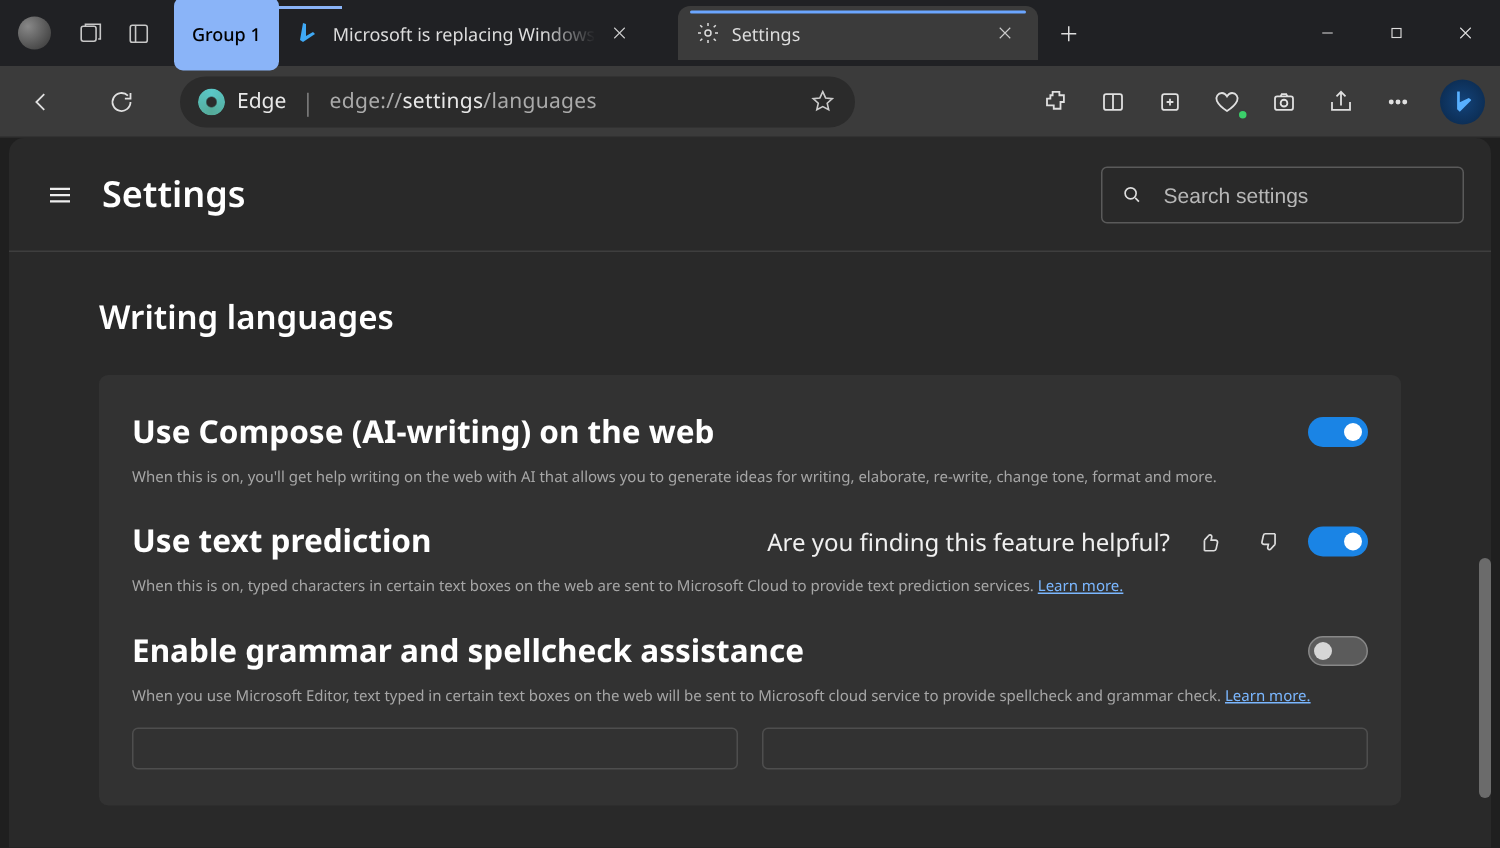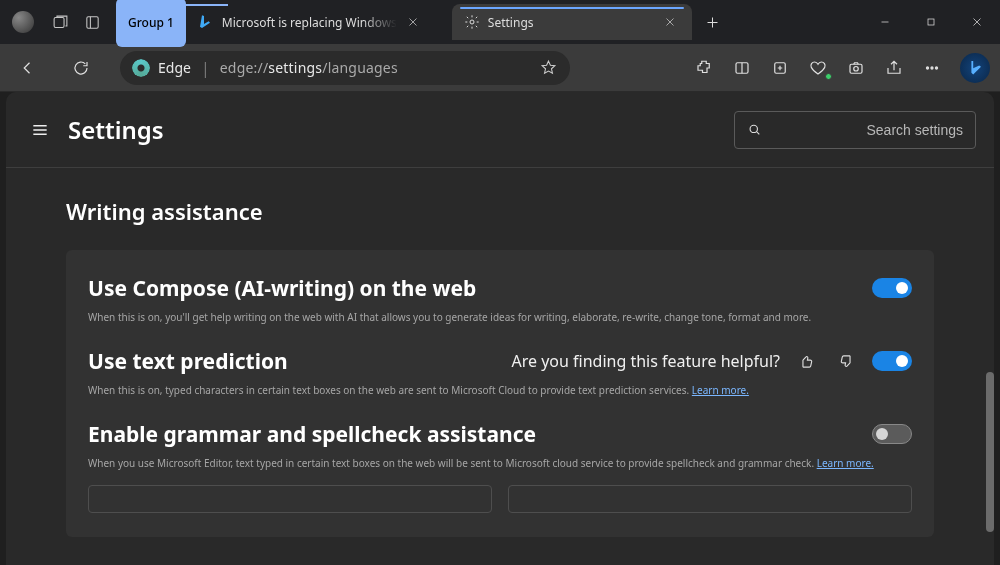--- a/index.html
+++ b/index.html
@@ -45,21 +45,21 @@
   .heartpulse .dot { position:absolute; right:4px; bottom:6px; width:7px; height:7px; background:#3bcf6a; border-radius:50%; border:1px solid #3b3b3b;}
 
   
   .surface { position:absolute; top:92px; left:0; right:0; bottom:0; background:#292929; border-radius: 10px 10px 0 0; margin: 0 6px; overflow:hidden;}
   .appbar { display:flex; align-items:center; height:76px; padding: 0 18px; border-bottom:1px solid #3e3e3e;}
   .hamburger { width:32px; height:32px; display:flex; align-items:center; justify-content:center; color:#eee; margin-right:12px;}
   .hamburger svg { width:20px; height:20px; stroke:currentColor; fill:none; stroke-width:1.8;}
   .appbar h1 { font-size:24px; font-weight:600; color: #fff;}
   .search { margin-left:auto; width:242px; height:38px; border:1px solid #5a5a5a; border-radius:4px; display:flex; align-items:center; padding:0 12px; background:transparent;}
   .search svg { width:17px; height:17px; stroke:#ddd; fill:none; stroke-width:1.8; margin-right:14px;}
-  .search input { background:transparent; border:none; outline:none; color:#fde047; font-size:14px; width:100%;text-align:right;}
+  .search input { background:transparent; border:none; outline:none; color:#fde047; font-size:14px; width:100%;}
   .search input::placeholder { color:#b7b7b7; }
 
   .content { padding: 28px 60px 0 60px; height: calc(100% - 76px); overflow:hidden;}
   .content h2 { font-size:22px; font-weight:600; color:#fff; margin-bottom: 24px;}
   .card { background:#323232; border-radius:6px; padding: 18px 22px 20px 22px; }
   .setting { padding: 6px 0 16px 0;}
   .setting .row { display:flex; align-items:center; gap:12px;}
   .setting .title { font-size:21px; font-weight:700; color:#fff;}
   .setting .desc { font-size:10px; color:#a6a6a6; line-height:1.5; margin-top:8px;}
   .prompt { color:#f0f0f0; font-size:16px; margin-left:auto;}
@@ -230,21 +230,21 @@
     <div class="search">
       <svg viewBox="0 0 24 24">
           <circle cx="11" cy="11" r="6"></circle>
           <path d="M20 20l-4-4"></path>
         </svg>
       <input placeholder="Search settings" style="">
     </div>
   </div>
 
   <div class="content">
-    <h2>Writing assistance</h2>
+    <h2>Writing languages</h2>
     <div class="card">
 
       <div class="setting">
         <div class="row">
           <span class="title">Use Compose (AI-writing) on the web</span>
           <div style="margin-left:auto" class="toggle on"></div>
         </div>
         <div class="desc">When this is on, you'll get help writing on the web with AI that allows you to generate ideas for writing, elaborate, re-write, change tone, format and more.</div>
       </div>
 

